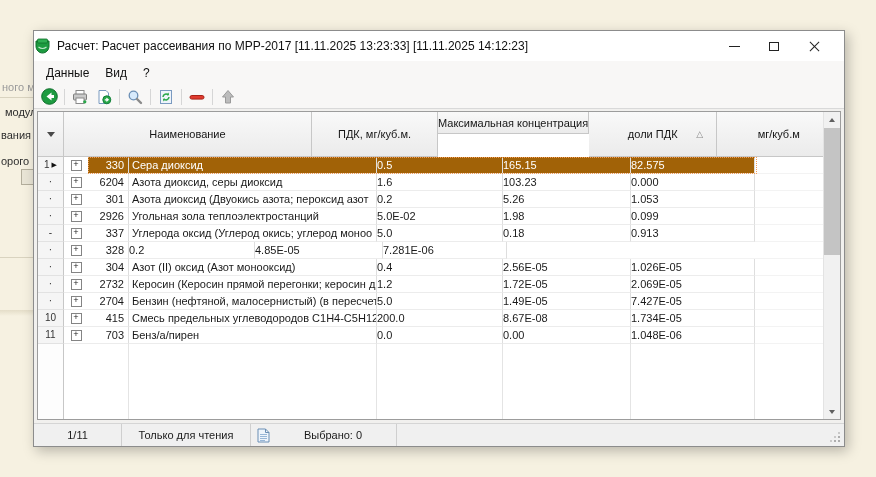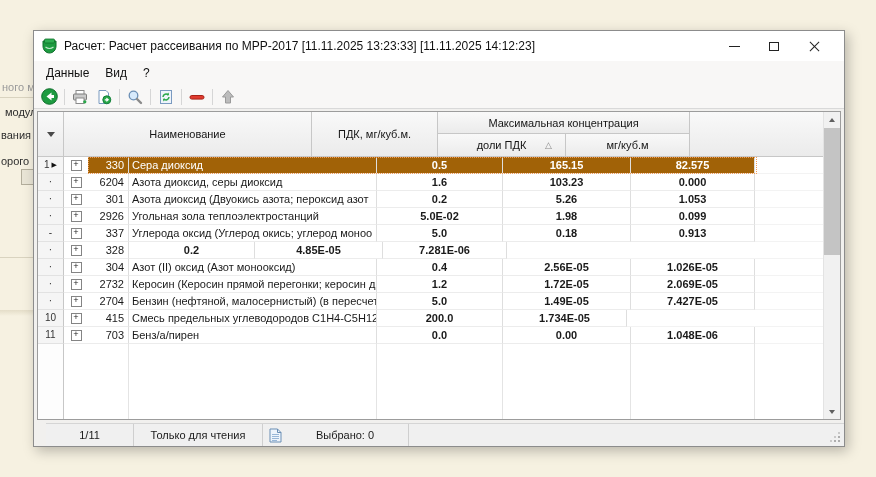--- a/index.html
+++ b/index.html
@@ -19,21 +19,21 @@
   .bgline { position:absolute; left:0; height:1px; background:#d9d3bf; }
   .bgcombo { position:absolute; width:14px; height:16px; background:#e9e5d6; border:1px solid #b3ae9c; }
   .bgshadow { position:absolute; left:0; width:40px; height:6px; background:linear-gradient(#e4ddc8,#f6f1e1); }
 
   
   .win {
     position:absolute; left:33px; top:30px; width:812px; height:417px;
     background:#f1f0ee; border:1px solid #8c8c8c;
     box-shadow:3px 4px 12px rgba(0,0,0,0.25);
   }
-  .titlebar { height:30px; background:#ffffff; display:flex; align-items:center; padding-left:7px; }
+  .titlebar { height:30px; background:#ffffff; display:flex; align-items:center; }
   .appicon { width:17px; height:16px; margin-right:6px; flex:none; }
   .title { font-size:12px; color:#111; white-space:nowrap; overflow:hidden; flex:1; }
   .winbtns { display:flex; align-items:center; height:100%; padding-right:10px; }
   .wbtn { width:40px; height:100%; display:flex; align-items:center; justify-content:center; cursor:default; }
   .glyph-min { width:11px; height:1px; background:#222; display:block; }
   .glyph-max { width:10px; height:9px; border:1px solid #222; display:block; }
   .glyph-close { position:relative; width:11px; height:11px; display:block; }
   .glyph-close::before,.glyph-close::after { content:""; position:absolute; left:-1px; top:5px; width:13px; height:1px; background:#222; }
   .glyph-close::before { transform:rotate(45deg); }
   .glyph-close::after  { transform:rotate(-45deg); }
@@ -59,21 +59,21 @@
   .w-frac { width:128px; flex:none; }
   .w-mg  { width:124px; flex:none; }
 
   .ghead { display:flex; height:45px; flex:none; }
   .hcell {
     background:linear-gradient(#f9f9f9,#ebebeb);
     border-right:1px solid #c7c7c7; border-bottom:1px solid #c7c7c7;
     display:flex; align-items:center; justify-content:center;
     font-size:11px; color:#151515; overflow:hidden; white-space:nowrap;
   }
-  .maxgroup { width:252px; flex:none; display:flex; flex-direction:column; }
+  .maxgroup { width:252px; flex:none; display:flex; flex-direction:row; }
   .gtop { height:22px; flex:none; }
   .gbot { flex:1; display:flex; }
   .gbot .hcell { flex:none; height:100%; }
   .hfill { flex:1; border-right:none; }
   .ftri { width:0; height:0; border:4px solid transparent; border-top:5px solid #4a4a4a; margin-top:5px; }
   .sub { position:relative; }
   .sortind { position:absolute; right:13px; top:50%; transform:translateY(-50%); font-size:9px; color:#8a8a8a; }
 
   .gbody { flex:1; display:flex; flex-direction:column; overflow:hidden; }
   .grow { display:flex; height:17px; flex:none; font-size:11px; line-height:16px; }
@@ -84,21 +84,21 @@
   }
   .arrow { font-size:7px; color:#111; }
   .ccode { display:flex; align-items:center; border-right:1px solid #dedede; border-bottom:1px solid #ececec; overflow:hidden; }
   .cexp { width:24px; flex:none; display:flex; align-items:center; justify-content:center; height:100%; background:#fff; }
   .expbox {
     width:11px; height:11px; border:1px solid #848484; background:#fff;
     font-size:9px; line-height:9px; text-align:center; color:#222; font-family:"Liberation Mono", monospace;
   }
   .cval { flex:1; text-align:right; padding-right:4px; overflow:hidden; }
   .cname { padding:0 3px; white-space:nowrap; overflow:hidden; border-right:1px solid #dedede; border-bottom:1px solid #ececec; }
-  .cnum { text-align:center; white-space:nowrap; overflow:hidden; border-right:1px solid #dedede; border-bottom:1px solid #ececec;font-weight:bold; }
+  .cnum { text-align:left; white-space:nowrap; overflow:hidden; border-right:1px solid #dedede; border-bottom:1px solid #ececec; }
   .cfill { flex:1; border-bottom:1px solid #f3f3f3; }
 
   .grow.sel { position:relative; }
   .grow.sel .cval, .grow.sel .cname, .grow.sel .cnum { background:#a16207; color:#fff; }
   .grow.sel::after {
     content:""; position:absolute; left:50px; width:667px; top:0; bottom:0;
     border:1px dotted #f59d56; pointer-events:none;
   }
 
   .fillrow { flex:1; display:flex; }
@@ -109,21 +109,21 @@
   
   .vscroll { width:17px; flex:none; background:#f1f1f1; border-left:1px solid #e3e3e3; position:relative; }
   .sarrow { position:absolute; left:0; right:0; height:15px; display:flex; align-items:center; justify-content:center; }
   .sarrow.up { top:0; } .sarrow.down { bottom:0; }
   .tri-up { width:0; height:0; border:3px solid transparent; border-bottom:4px solid #5f5f5f; margin-top:-3px; }
   .tri-down { width:0; height:0; border:3px solid transparent; border-top:4px solid #5f5f5f; margin-bottom:-3px; }
   .thumb { position:absolute; left:0; right:0; top:16px; height:127px; background:#c4c4c4; }
 
   
   .statusbar {
-    position:absolute; left:12px; right:0; bottom:0; height:23px;
+    position:absolute; left:0; right:0; bottom:0; height:23px;
     background:#f0f0f0; border-top:1px solid #d5d5d5;
     display:flex; align-items:stretch; font-size:11px; color:#1a1a1a;
   }
   .spanel { display:flex; align-items:center; justify-content:center; border-right:1px solid #cfcfcf; }
   .sp1 { width:88px; } .sp2 { width:129px; } .sp3 { width:146px; justify-content:flex-end; }
   .sp3 .sp3text { flex:1; text-align:center; }
   .splast { flex:1; border-right:none; position:relative; }
   .docicon { margin-left:6px; flex:none; }
   .grip { position:absolute; right:4px; bottom:4px; width:2px; height:2px; background:#adadad;
     box-shadow:-4px 0 #adadad, -8px 0 #c9c9c9, 0 -4px #adadad, -4px -4px #c9c9c9, 0 -8px #c9c9c9; }
@@ -395,20 +395,21 @@
               <span>10</span>
             </div>
             <div class="ccode w-code">
               <span class="cexp">
                 <span class="expbox">+</span>
               </span>
               <span class="cval">415</span>
             </div>
             <div class="cname w-name">Смесь предельных углеводородов С1Н4-С5Н12</div>
             <div class="cnum w-pdk">200.0</div>
+            <div class="cnum w-frac">8.67E-08</div>
             <div class="cnum w-mg">1.734E-05</div>
             <div class="cfill"></div>
           </div>
           <div class="grow">
             <div class="cind w-ind">
               <span>11</span>
             </div>
             <div class="ccode w-code">
               <span class="cexp">
                 <span class="expbox">+</span>

